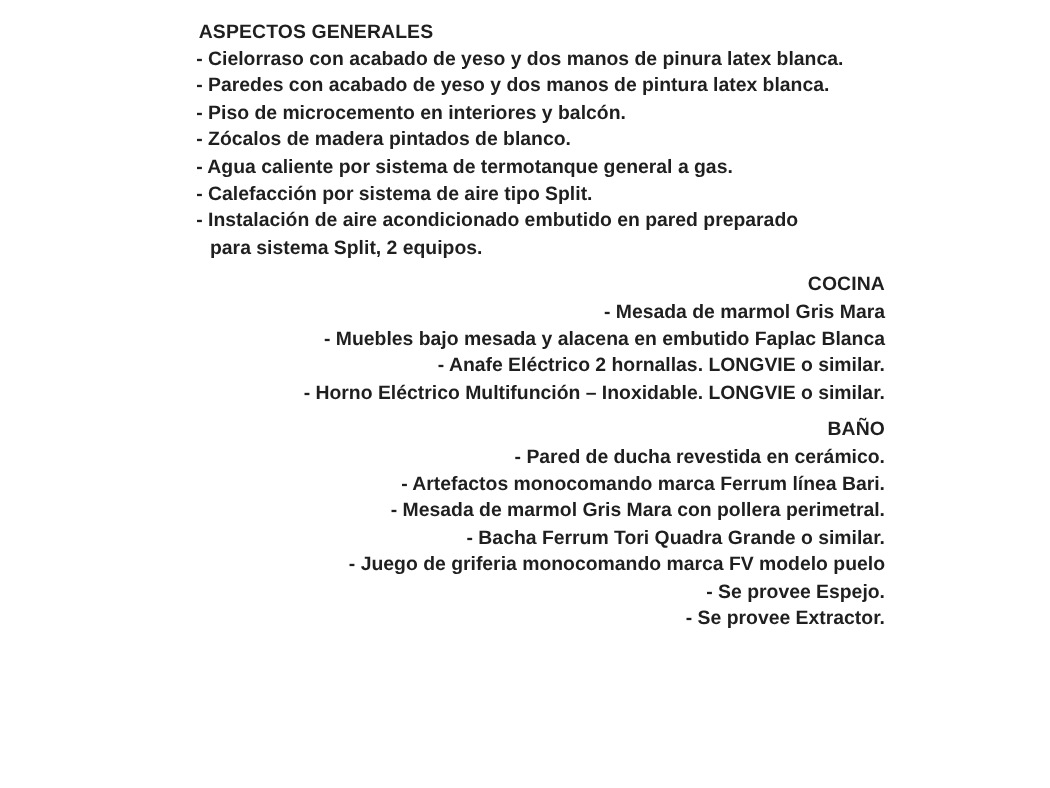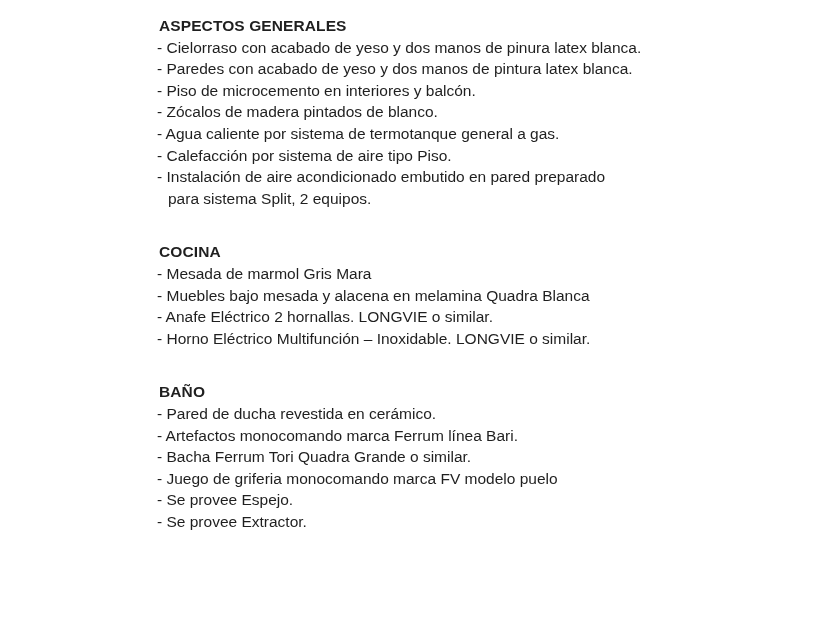--- a/index.html
+++ b/index.html
@@ -16,66 +16,68 @@
   .page {
     box-sizing: border-box;
     width: 748px;
     height: 630px;
     padding: 15px 40px 0 157px;
     color: #1f1f1f;
     font-size: 15.5px;
     line-height: 21.6px;
   }
   .section { margin: 0; }
-  .section + .section { margin-top: 32px; }
+  .section + .section { margin-top: 8px; text-align: right; }
   .sec-title {
     margin: 0 0 0 2px;
     padding: 0;
     font-size: 15.5px;
     line-height: 21.6px;
     font-weight: 700;
     letter-spacing: 0.1px;
     white-space: nowrap;
   }
   .item {
     margin: 0;
     white-space: nowrap;
+    font-weight: bold;
   }
   .item.cont {
     padding-left: 11px;
   }
 </style>
 </head>
 <body>
 
 <div class="page">
 
   <div class="section">
     <h2 class="sec-title">ASPECTOS GENERALES</h2>
     <div class="item">- Cielorraso con acabado de yeso y dos manos de pinura latex blanca.</div>
     <div class="item">- Paredes con acabado de yeso y dos manos de pintura latex blanca.</div>
     <div class="item">- Piso de microcemento en interiores y balcón.</div>
     <div class="item">- Zócalos de madera pintados de blanco.</div>
     <div class="item">- Agua caliente por sistema de termotanque general a gas.</div>
-    <div class="item">- Calefacción por sistema de aire tipo Piso.</div>
+    <div class="item">- Calefacción por sistema de aire tipo Split.</div>
     <div class="item">- Instalación de aire acondicionado embutido en pared preparado</div>
     <div class="item cont">para sistema Split, 2 equipos.</div>
   </div>
 
   <div class="section">
     <h2 class="sec-title">COCINA</h2>
     <div class="item">- Mesada de marmol Gris Mara</div>
-    <div class="item">- Muebles bajo mesada y alacena en melamina Quadra Blanca</div>
+    <div class="item">- Muebles bajo mesada y alacena en embutido Faplac Blanca</div>
     <div class="item">- Anafe Eléctrico 2 hornallas. LONGVIE o similar.</div>
     <div class="item">- Horno Eléctrico Multifunción – Inoxidable. LONGVIE o similar.</div>
   </div>
 
   <div class="section">
     <h2 class="sec-title">BAÑO</h2>
     <div class="item">- Pared de ducha revestida en cerámico.</div>
     <div class="item">- Artefactos monocomando marca Ferrum línea Bari.</div>
+    <div class="item">- Mesada de marmol Gris Mara con pollera perimetral.</div>
     <div class="item">- Bacha Ferrum Tori Quadra Grande o similar.</div>
     <div class="item">- Juego de griferia monocomando marca FV modelo puelo</div>
     <div class="item">- Se provee Espejo.</div>
     <div class="item">- Se provee Extractor.</div>
   </div>
 
 </div>
 
 </body></html>

